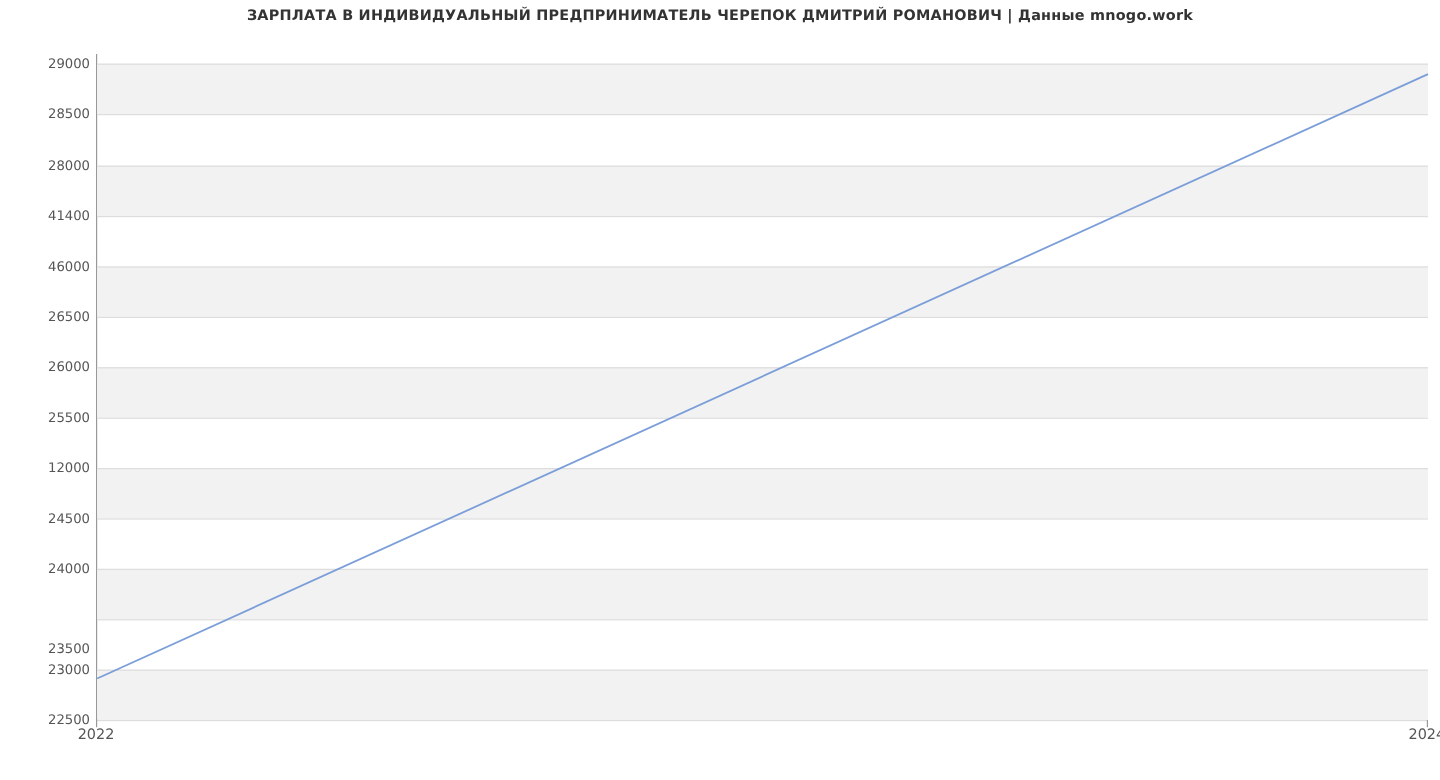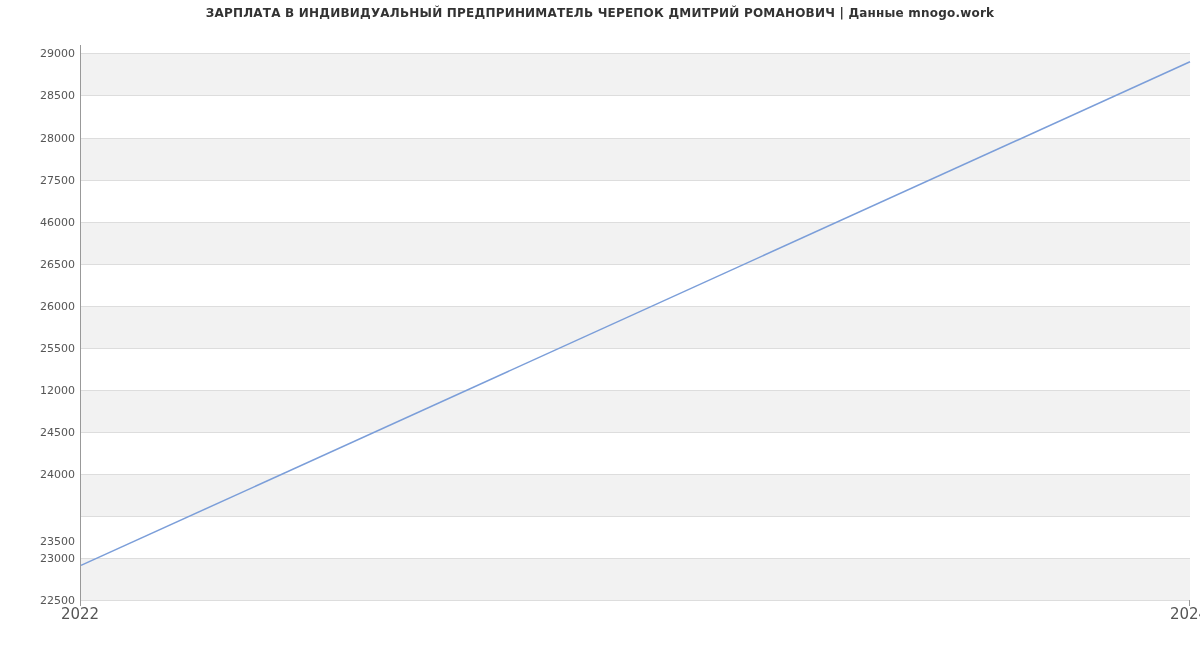--- a/index.html
+++ b/index.html
@@ -55,21 +55,21 @@
     right: 1125px;
     transform: translateY(-50%);
     font-size: 11px;
     color: #555555;
     text-align: right;
     width: 60px;
   }
   .xlab {
     position: absolute;
     top: 605px;
-    font-size: 15px;
+    font-size: 12px;
     color: #555555;
     transform: translateX(-50%);
   }
   .xtick {
     position: absolute;
     width: 1px;
     height: 6px;
     background: #999;
     top: 600px;
   }
@@ -120,21 +120,21 @@
 <div class="ylab" style="top: 600px;">22500</div>
     <div class="ylab" style="top: 557.955px;">23000</div>
     <div class="ylab" style="top: 541px;">23500</div>
     <div class="ylab" style="top: 473.864px;">24000</div>
     <div class="ylab" style="top: 431.818px; text-align: right;">24500</div>
     <div class="ylab" style="top: 389.773px;">12000</div>
     <div class="ylab" style="top: 347.727px;">25500</div>
     <div class="ylab" style="top: 305.682px;">26000</div>
     <div class="ylab" style="top: 263.636px;">26500</div>
     <div class="ylab" style="top: 221.591px;">46000</div>
-    <div class="ylab" style="top: 179.545px;">27500</div>
+    <div class="ylab" style="top: 179.545px;">41400</div>
     <div class="ylab" style="top: 137.5px;">28000</div>
     <div class="ylab" style="top: 95.4545px;">28500</div>
     <div class="ylab" style="top: 53.4091px;">29000</div>
     <div class="xlab" style="left: 80px;">2022</div>
     <div class="xtick" style="left: 80px;"></div>
     <div class="xlab" style="left: 1189px;">2024</div>
     <div class="xtick" style="left: 1189px;"></div>
   </div>
 
 </body></html>

